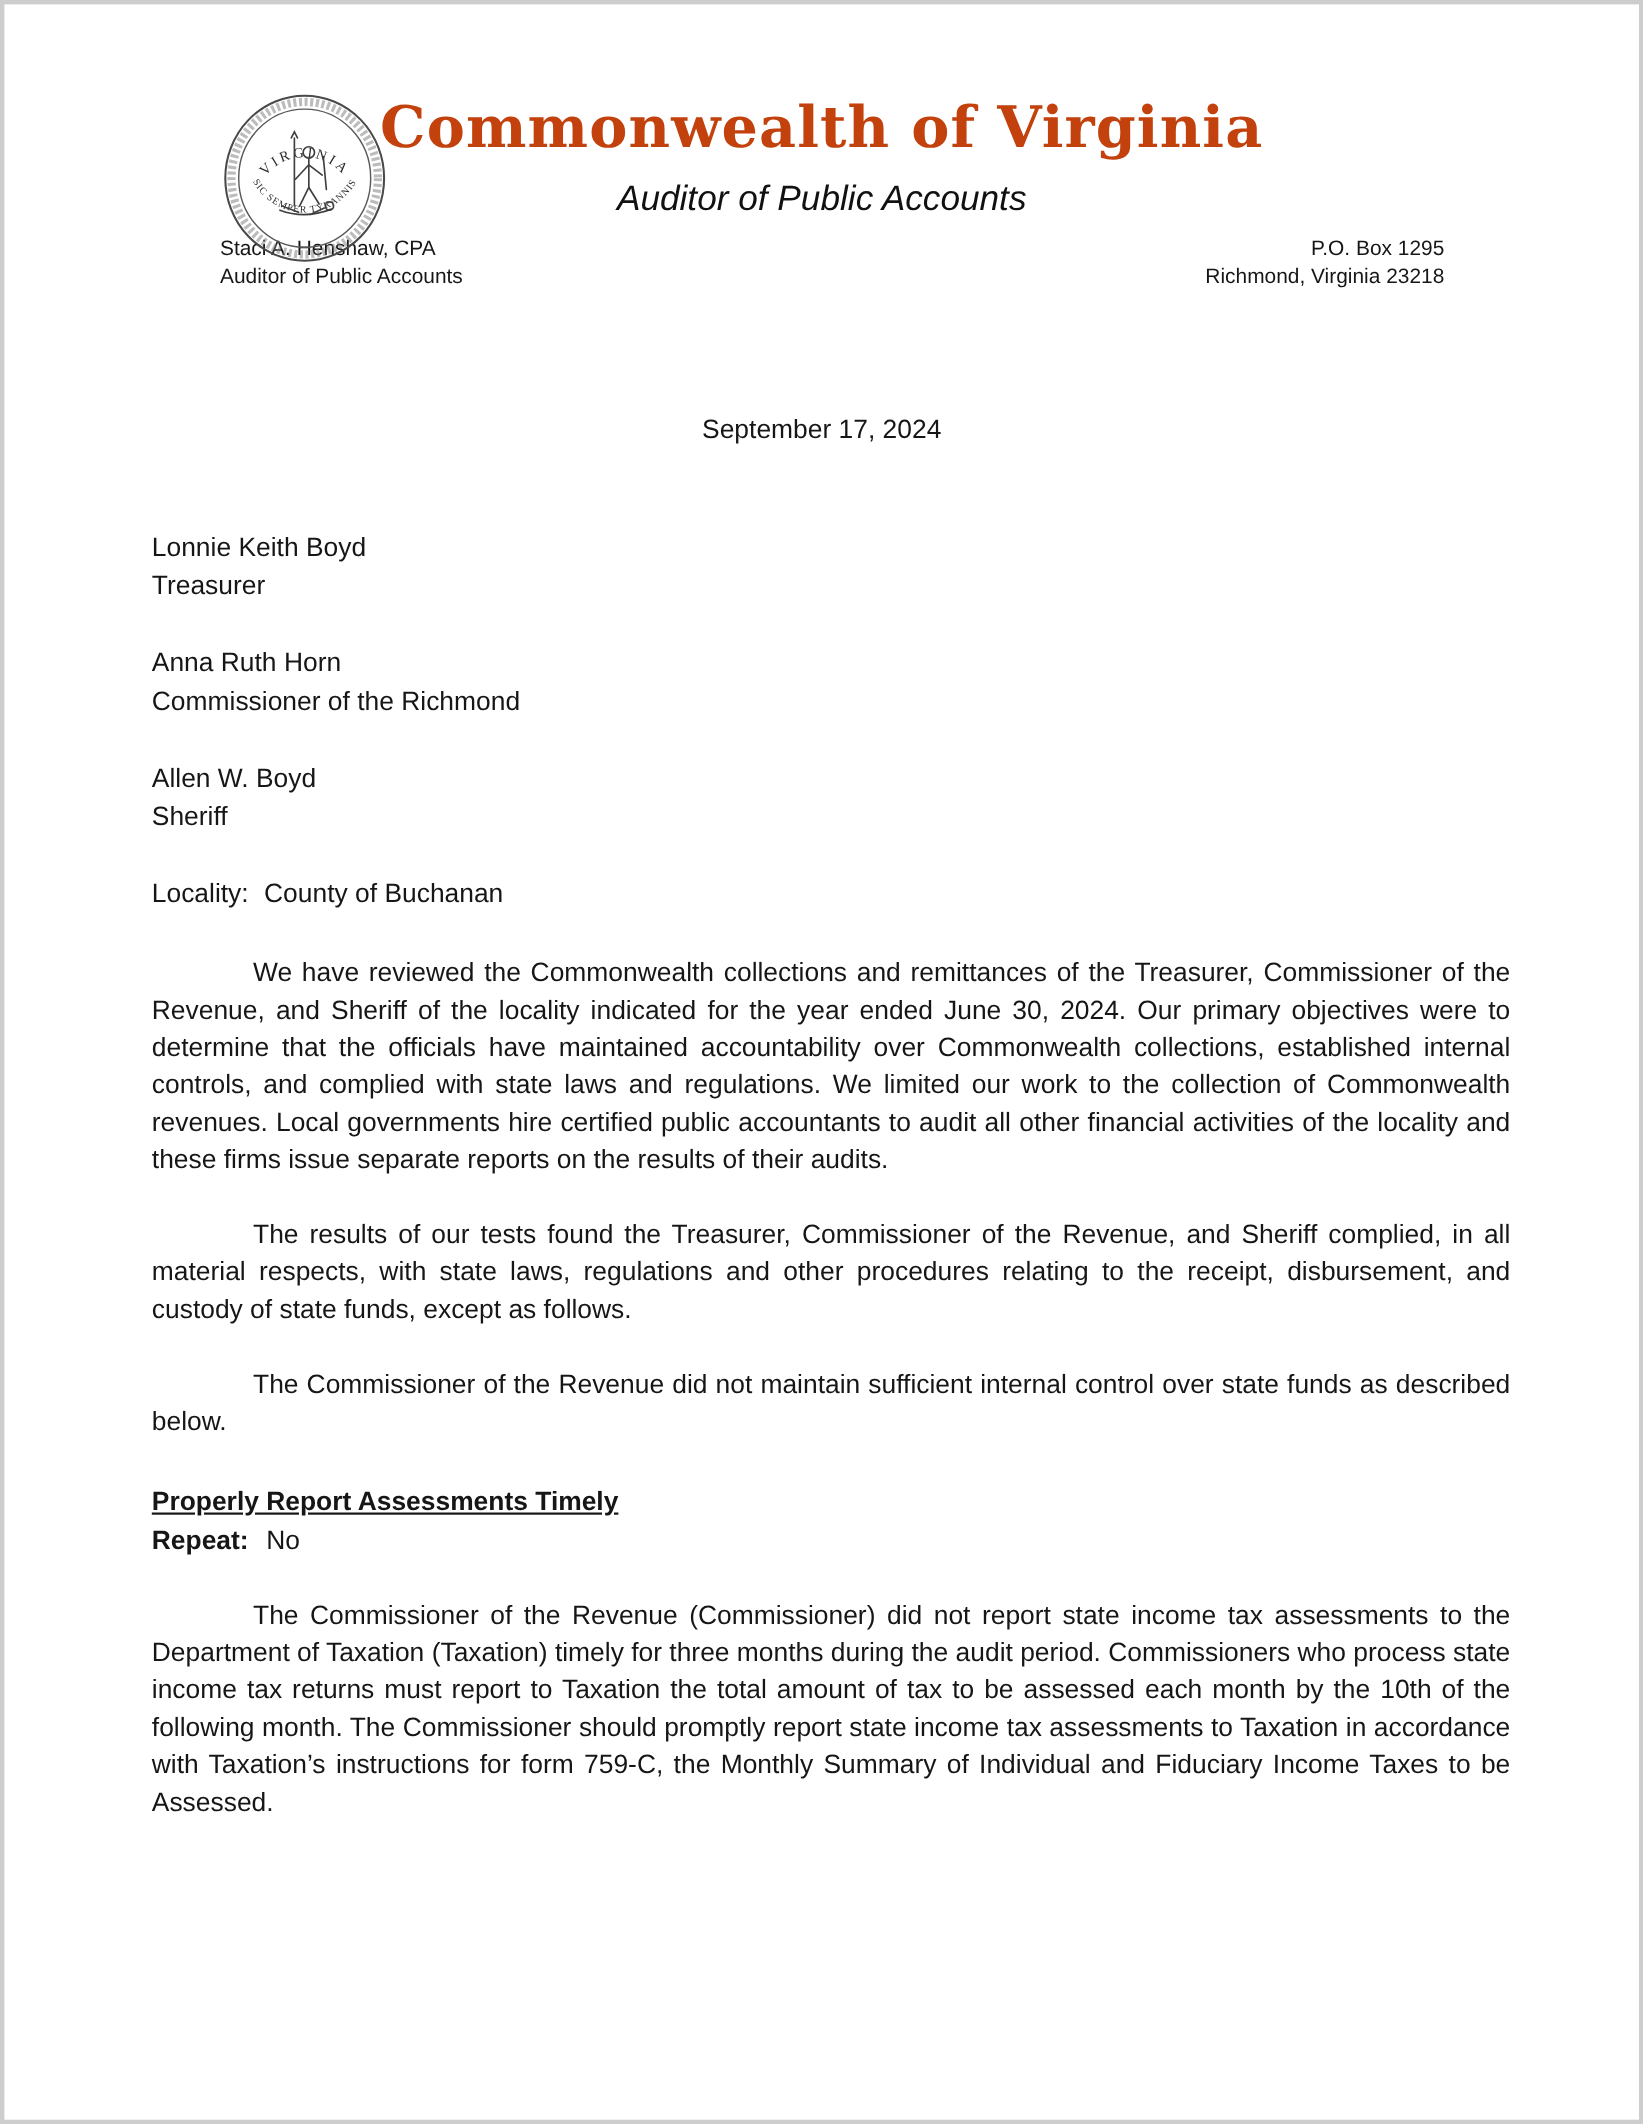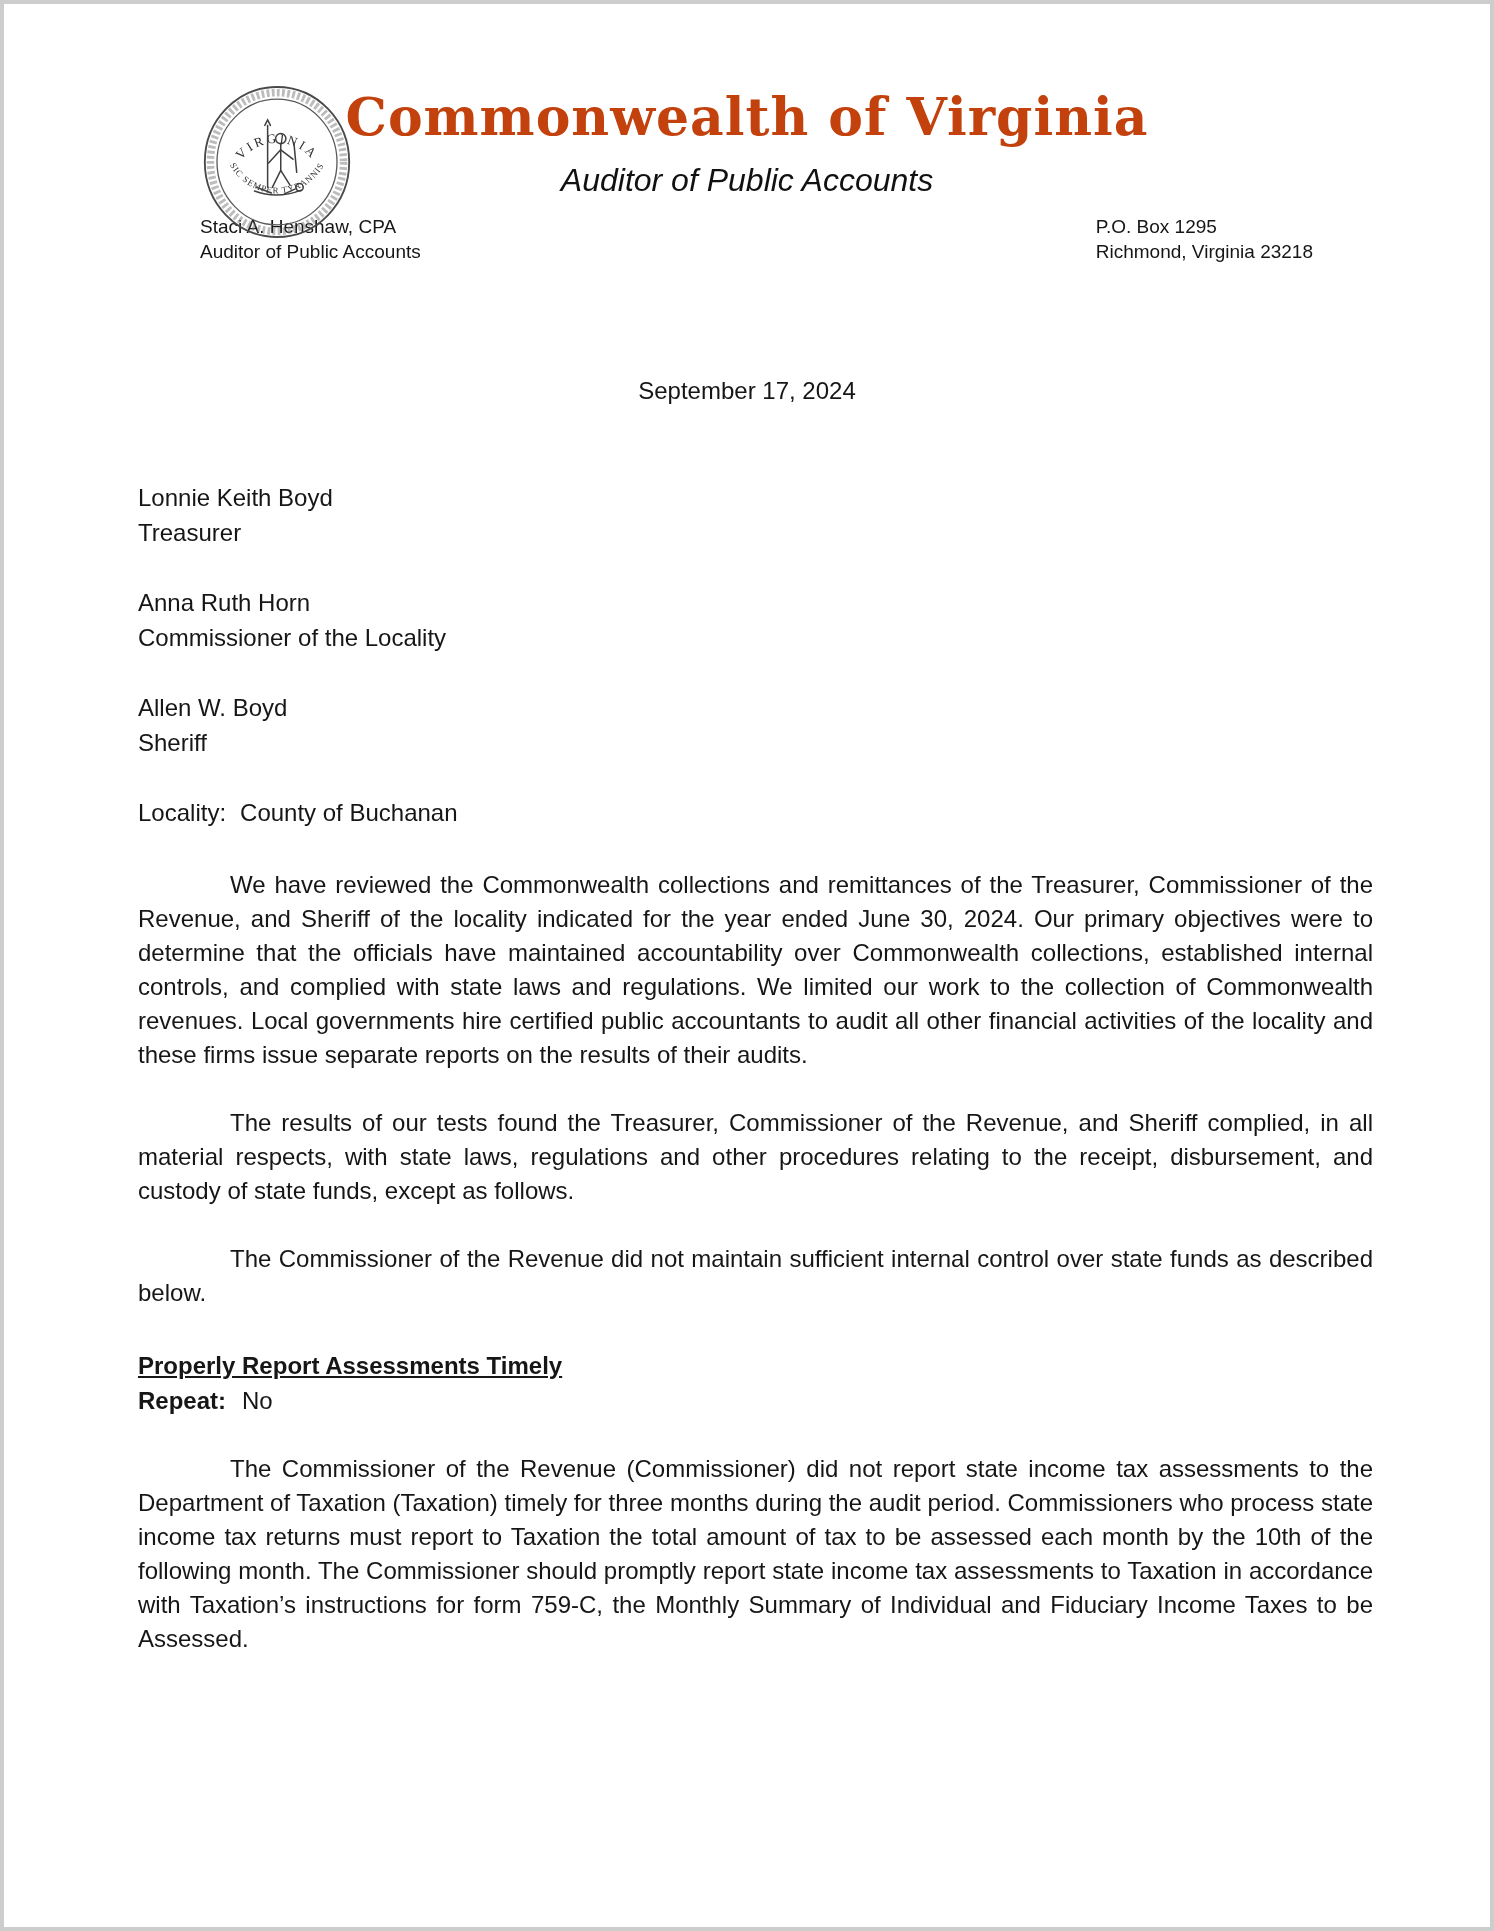--- a/index.html
+++ b/index.html
@@ -43,21 +43,21 @@
     line-height: 36px;
     color: #111111;
   }
   .header-info {
     display: flex;
     justify-content: space-between;
     padding: 16px 177px 0 196px;
     font-size: 19px;
     line-height: 25px;
   }
-  .header-info .right { }
+  .header-info .right { text-align: right; }
 
   
   .date-line {
     margin-top: 112px;
     text-align: center;
     font-size: 24px;
     line-height: 30px;
   }
   .address-block {
     margin: 74px 117px 0 134px;
@@ -158,21 +158,21 @@
 
   <div class="date-line">September 17, 2024</div>
 
   <div class="address-block">
     <div class="recipient">
       <div>Lonnie Keith Boyd</div>
       <div>Treasurer</div>
     </div>
     <div class="recipient">
       <div>Anna Ruth Horn</div>
-      <div>Commissioner of the Locality</div>
+      <div>Commissioner of the Richmond</div>
     </div>
     <div class="recipient">
       <div>Allen W. Boyd</div>
       <div>Sheriff</div>
     </div>
     <div class="locality-line">
       <span class="label">Locality:</span><span>County of Buchanan</span>
     </div>
   </div>
 

